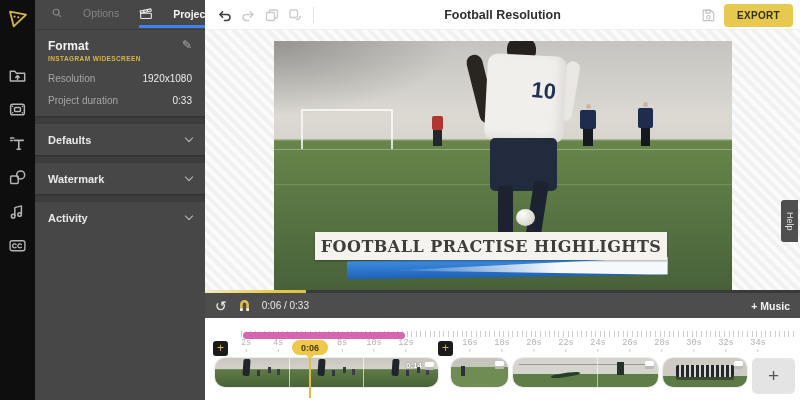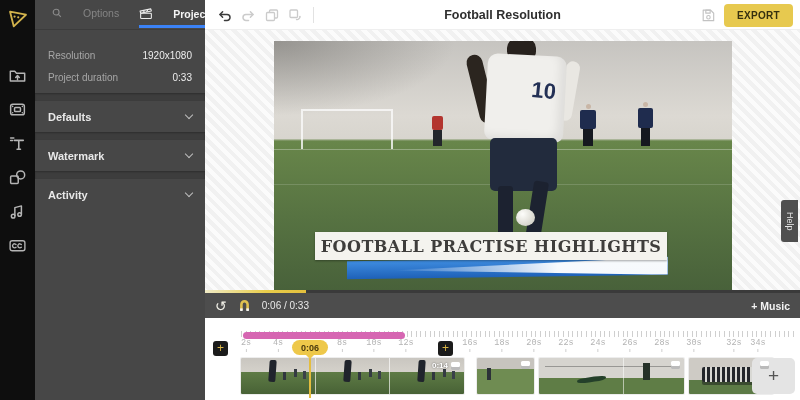--- a/index.html
+++ b/index.html
@@ -87,21 +87,21 @@
   .timeline{position:absolute;left:0;top:318px;width:595px;height:82px;background:#fff;}
   .ticks{position:absolute;left:36px;right:3px;top:13px;height:6px;
     background:repeating-linear-gradient(90deg,#cfcfcf 0 1px,transparent 1px 4.6px);}
   .pink-bar{position:absolute;left:38px;top:14px;width:162px;height:7px;border-radius:4px;background:#d666b2;cursor:pointer;}
   .rlabel{position:absolute;top:20px;transform:translateX(-50%);font-size:8.5px;color:#b3b3b3;font-family:Liberation Mono, monospace;}
   .rlabel i{display:block;width:1px;height:3px;background:#cfcfcf;margin:1px auto 0;}
   .tl-plus{position:absolute;top:23px;width:15px;height:15px;border:none;border-radius:3px;background:#1b1b1b;color:#d9b545;font-size:12px;line-height:13px;padding:0;cursor:pointer;z-index:4;}
   .ph-chip{position:absolute;left:87px;top:22px;width:36px;height:15px;background:#eec84a;border-radius:8px;display:flex;align-items:center;justify-content:center;font-size:9px;font-weight:bold;color:#4a3a0d;z-index:5;cursor:grab;}
   .ph-chip:after{content:'';position:absolute;left:50%;bottom:-4px;margin-left:-4px;border:4px solid transparent;border-top-color:#eec84a;border-bottom:none;}
   .ph-line{position:absolute;left:104px;top:37px;width:2px;height:43px;background:#e4bd3f;z-index:4;}
-  .clip{position:absolute;top:40px;height:36px;border-radius:1px;overflow:hidden;box-shadow:0 0 0 1px rgba(0,0,0,.07);cursor:pointer;margin-left:26px;}
+  .clip{position:absolute;top:40px;height:29px;border-radius:10px;overflow:hidden;box-shadow:0 0 0 1px rgba(0,0,0,.07);cursor:pointer;}
   .clip .cbadge{position:absolute;right:4px;top:3px;display:flex;align-items:center;gap:3px;z-index:3;}
   .clip .cbadge b{font-size:8px;color:#fff;font-weight:bold;text-shadow:0 0 2px rgba(0,0,0,.6);}
   .mini-film{width:9px;height:8px;border-radius:1.5px;background:#fff;box-shadow:inset 0 -3px 0 rgba(60,60,60,.35);}
   .clip1{left:10px;width:223px;display:flex;}
   .clip1 .frame{position:relative;flex:1;background:linear-gradient(180deg,#c9c6c0 0%,#d4d1ca 38%,#5e7b45 40%,#486236 100%);}
   .clip1 .frame + .frame{border-left:1px solid rgba(255,255,255,.65);}
   .clip1 .frame:before{content:'';position:absolute;left:38%;top:5%;width:10%;height:60%;background:#20242c;border-radius:2px;transform:rotate(4deg);}
   .clip1 .frame:after{content:'';position:absolute;left:72%;top:30%;width:4%;height:22%;background:#343a42;box-shadow:9px 2px 0 #3a4049,-11px 3px 0 #30363e;}
   .clip2{left:246px;width:57px;background:linear-gradient(180deg,#c7c4be 0 30%,#6f8c52 30% 100%);}
   .clip2:before{content:'';position:absolute;left:18%;top:28%;width:7%;height:34%;background:#2c3138;}
@@ -182,20 +182,27 @@
       <div class="ptab prj">
         <svg width="14" height="14" viewBox="0 0 17 16" fill="none" stroke="#ededed" stroke-width="1.3" stroke-linejoin="round">
             <rect x="2" y="7" width="13" height="6.5" rx="1"></rect>
             <path d="M2,7 L15,4.3 L14.3,1.8 L1.3,4.5 Z"></path>
             <path d="M5.2,6.3 l1.4,-2.4 M9.2,5.5 l1.4,-2.4"></path>
           </svg>
         <span>Project</span>
       </div>
     </div>
     <div class="fblock">
+      <div class="fhead">
+        <div>
+          <div class="ftitle">Format</div>
+          <div class="fbadge">INSTAGRAM WIDESCREEN</div>
+        </div>
+        <span class="pencil">✎</span>
+      </div>
       <div class="frow">
         <span class="lbl">Resolution</span>
         <span class="val">1920x1080</span>
       </div>
       <div class="frow">
         <span class="lbl">Project duration</span>
         <span class="val">0:33</span>
       </div>
     </div>
     <div class="pdiv"></div>
@@ -328,21 +335,21 @@
           <span class="rlabel" style="left: 169px;">10s<i></i></span>
           <span class="rlabel" style="left: 201px;">12s<i></i></span>
           <span class="rlabel" style="left: 265px;">16s<i></i></span>
           <span class="rlabel" style="left: 297px;">18s<i></i></span>
           <span class="rlabel" style="left: 329px;">20s<i></i></span>
           <span class="rlabel" style="left: 361px;">22s<i></i></span>
           <span class="rlabel" style="left: 393px;">24s<i></i></span>
           <span class="rlabel" style="left: 425px;">26s<i></i></span>
           <span class="rlabel" style="left: 457px;">28s<i></i></span>
           <span class="rlabel" style="left: 489px;">30s<i></i></span>
-          <span class="rlabel" style="left: 521px; margin-left: 8px;">32s<i></i></span>
+          <span class="rlabel" style="left: 521px;">32s<i></i></span>
           <span class="rlabel" style="left: 553px;">34s<i></i></span>
         </div>
       <button class="tl-plus" style="left:8px;">+</button>
       <button class="tl-plus" style="left:233px;">+</button>
       <div class="ph-chip">
           <span>0:06</span>
         </div>
       <div class="ph-line"></div>
 
       <div class="clip clip1">

